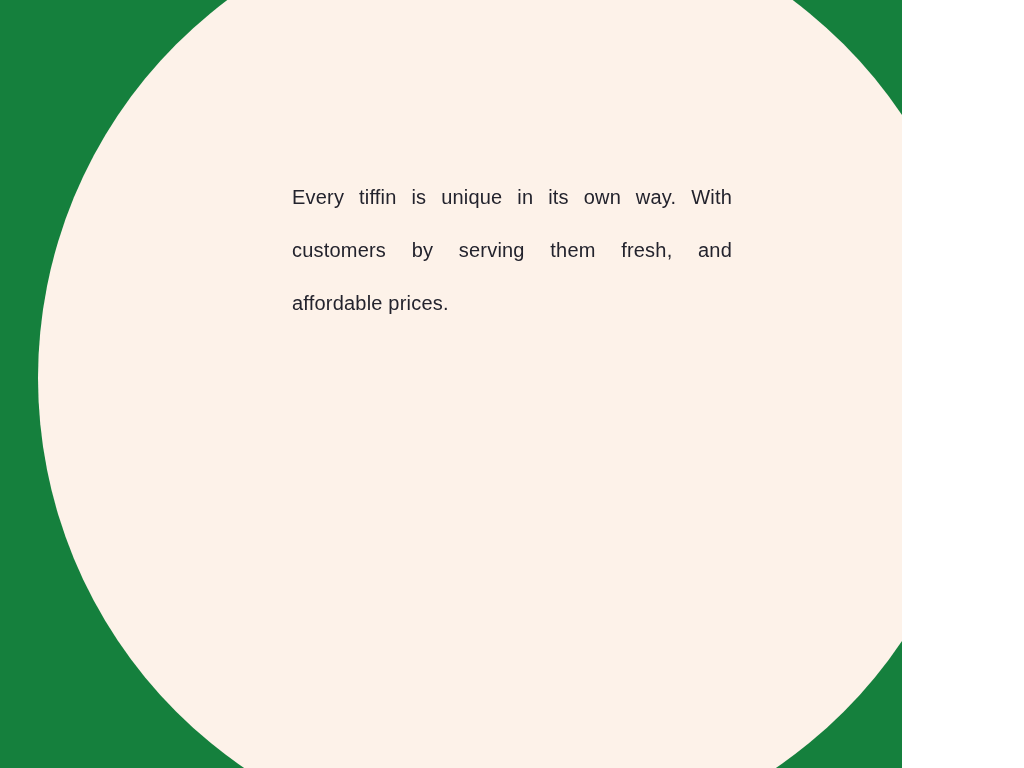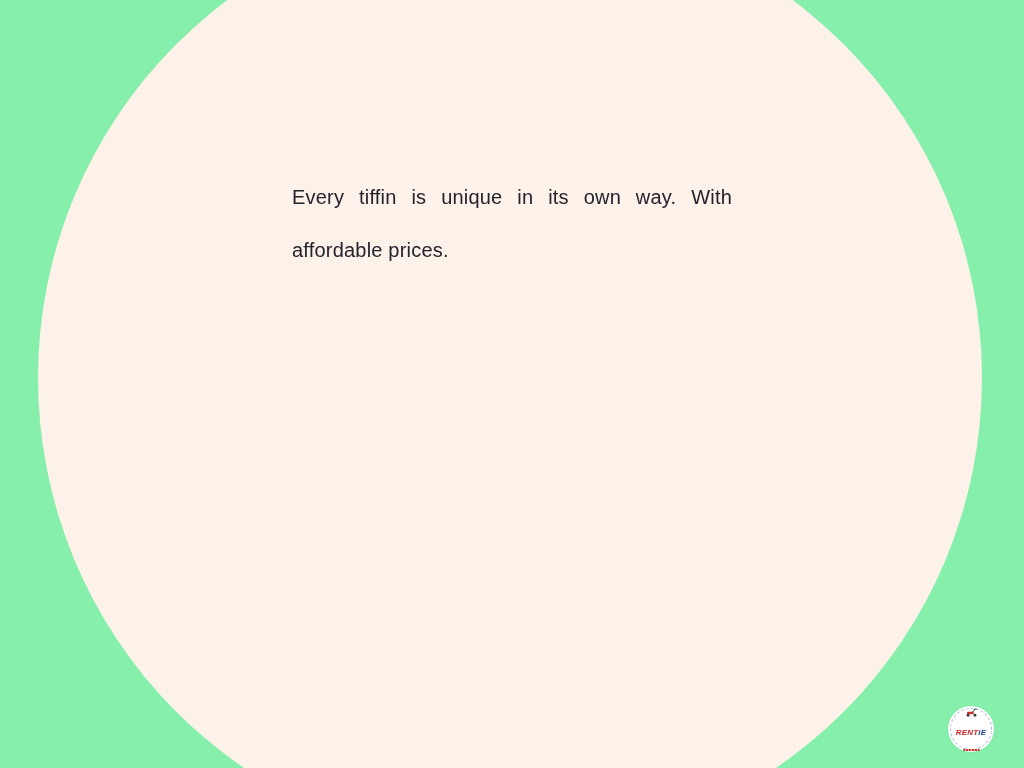--- a/index.html
+++ b/index.html
@@ -5,23 +5,23 @@
   html, body {
     margin: 0;
     padding: 0;
     width: 1024px;
     height: 768px;
     overflow: hidden;
     font-family: "Liberation Sans", sans-serif;
   }
   .canvas {
     position: relative;
-    width: 1024px;
+    width: 902px;
     height: 768px;
-    background: #86efac;
+    background: #15803d;
     overflow: hidden;
   }
   .bg-circle {
     position: absolute;
     left: 38px;
     top: -94px;
     width: 944px;
     height: 944px;
     border-radius: 50%;
     background: #fdf2e9;
@@ -100,20 +100,21 @@
 </style>
 </head>
 <body>
 
 <div class="canvas">
 
   <div class="bg-circle"></div>
 
   <div class="textblock">
     <div class="pline">Every tiffin is unique in its own way. With</div>
+    <div class="pline">customers by serving them fresh, and</div>
     <div class="pline pline--last">affordable prices.</div>
   </div>
 
   <div class="logo-badge">
     <div class="logo-ring"></div>
     <div class="logo-inner">
       <svg class="logo-scooter" viewBox="0 0 14 10" xmlns="http://www.w3.org/2000/svg">
         <circle cx="3.2" cy="8" r="1.6" fill="#3a3a3a"></circle>
         <circle cx="10.8" cy="8" r="1.6" fill="#3a3a3a"></circle>
         <rect x="2" y="4.2" width="7.6" height="2.8" rx="1.2" fill="#c0392b"></rect>

